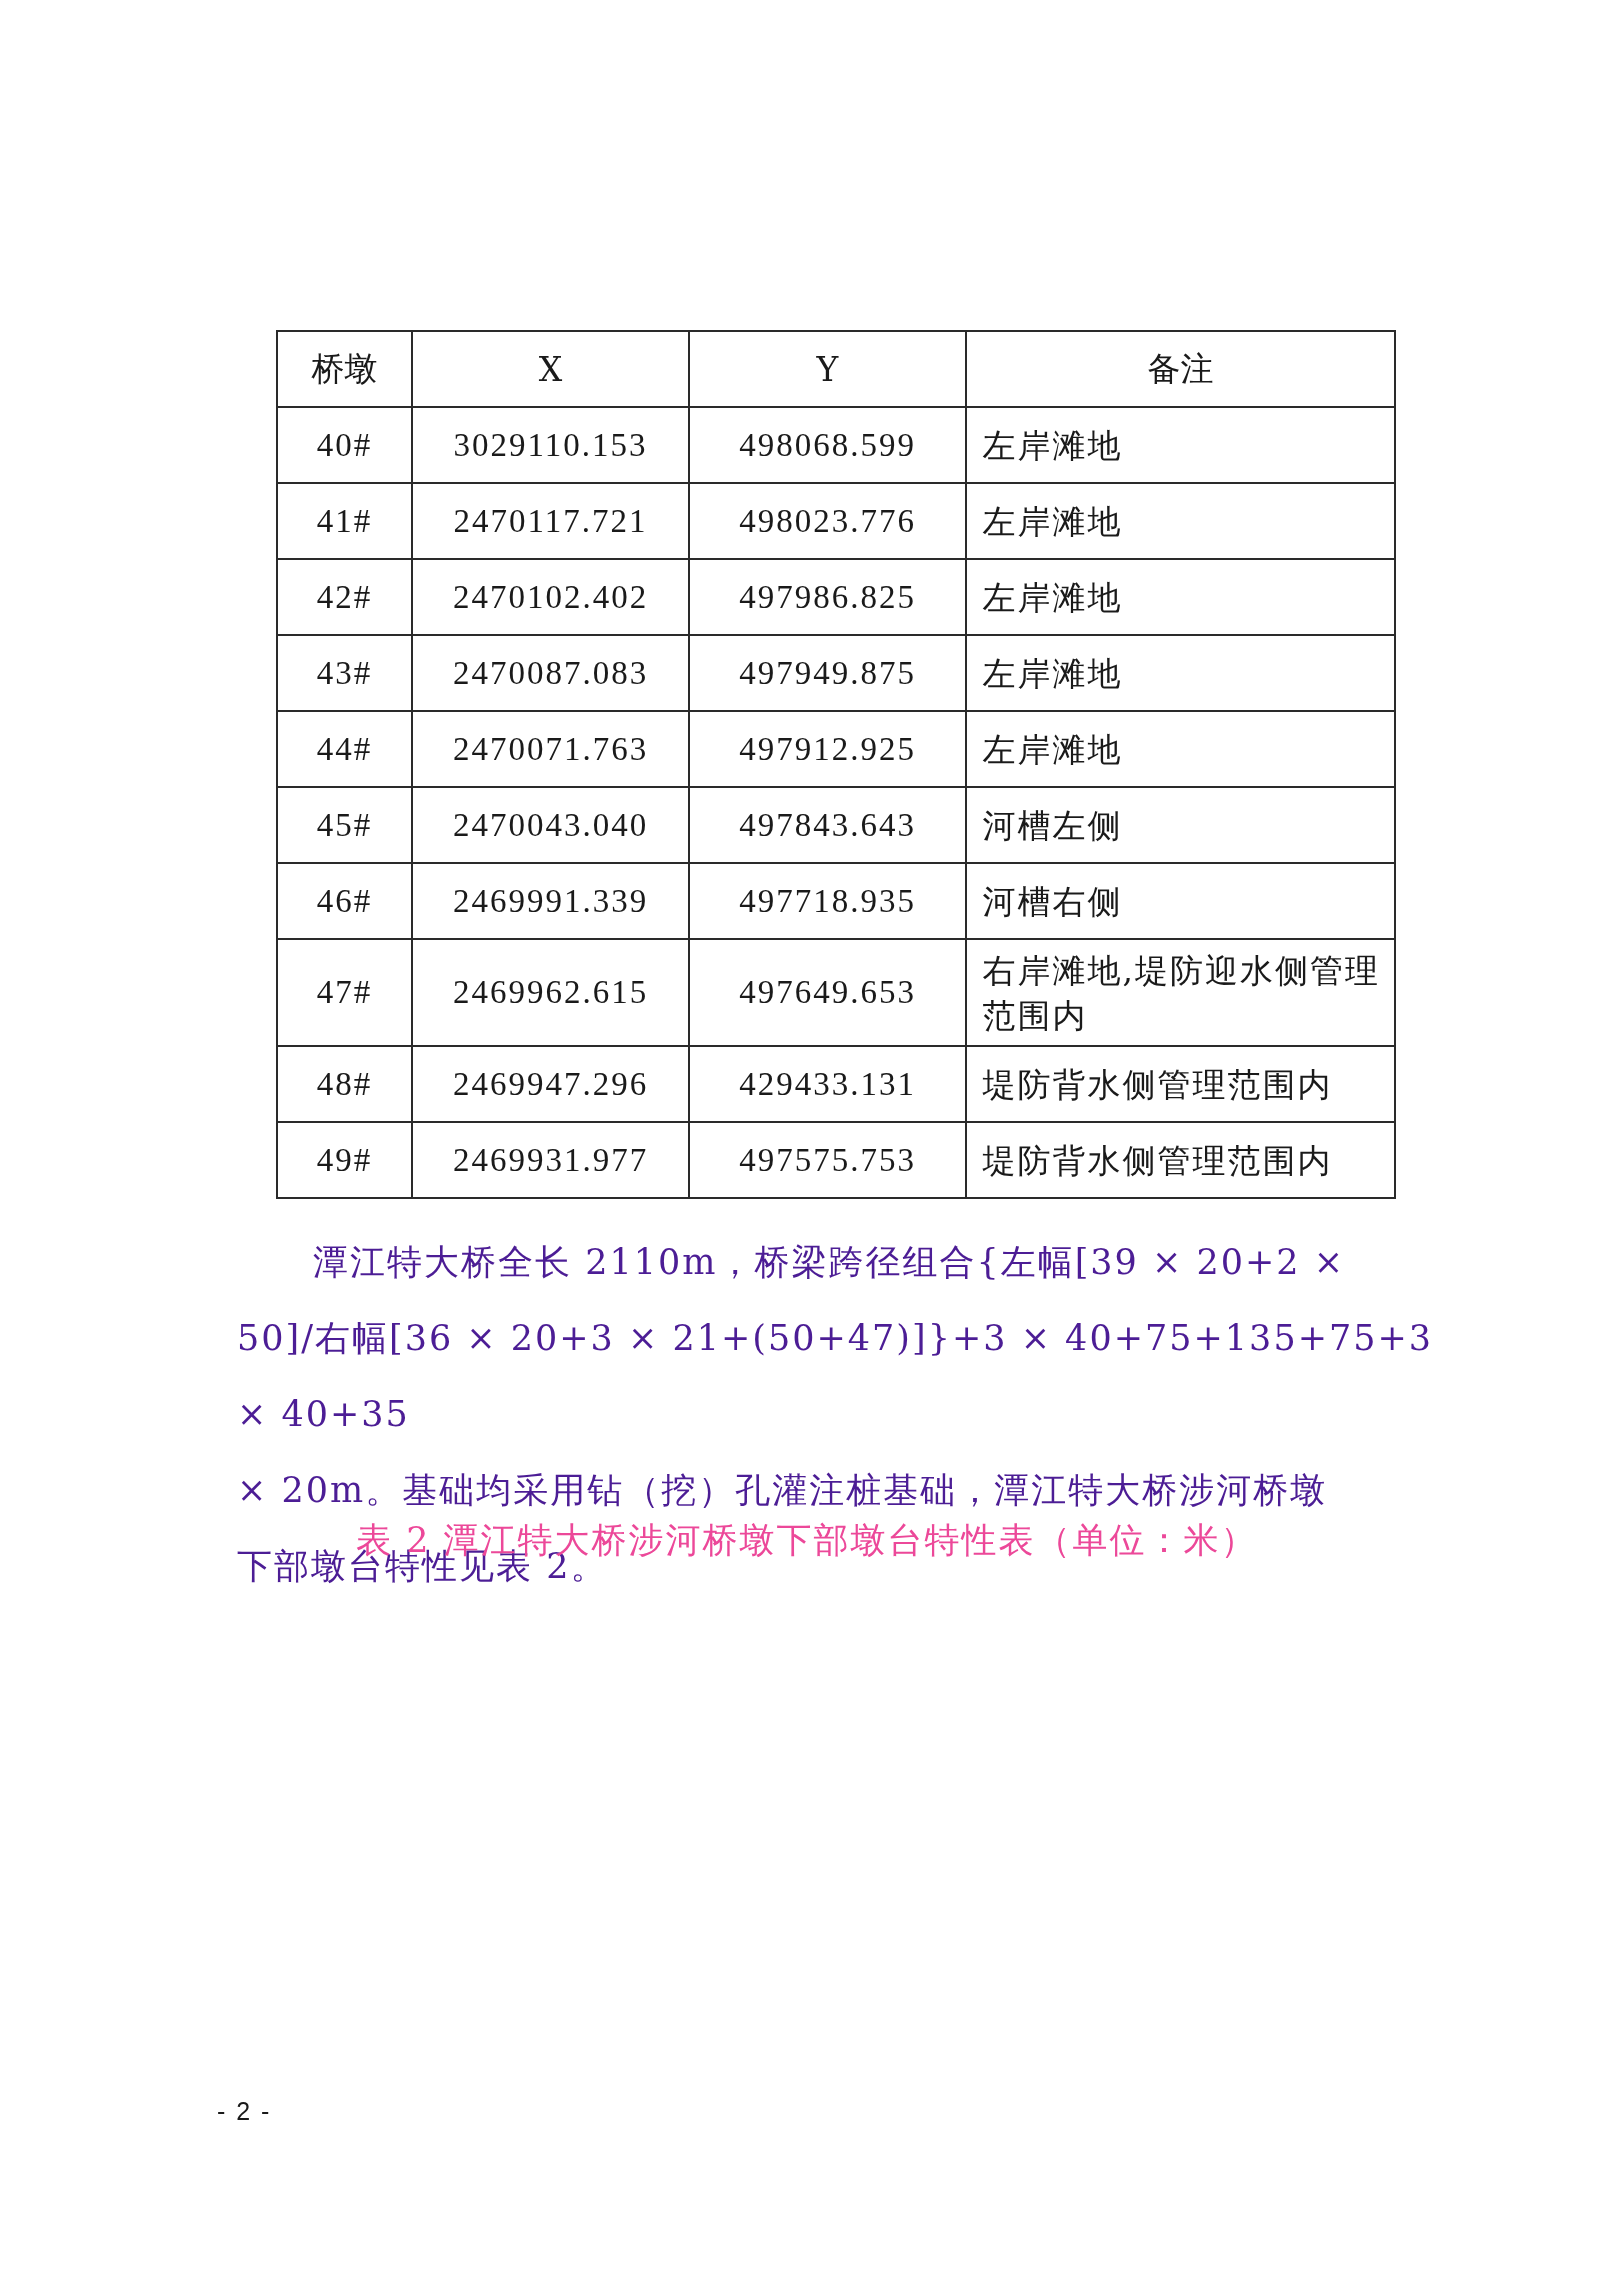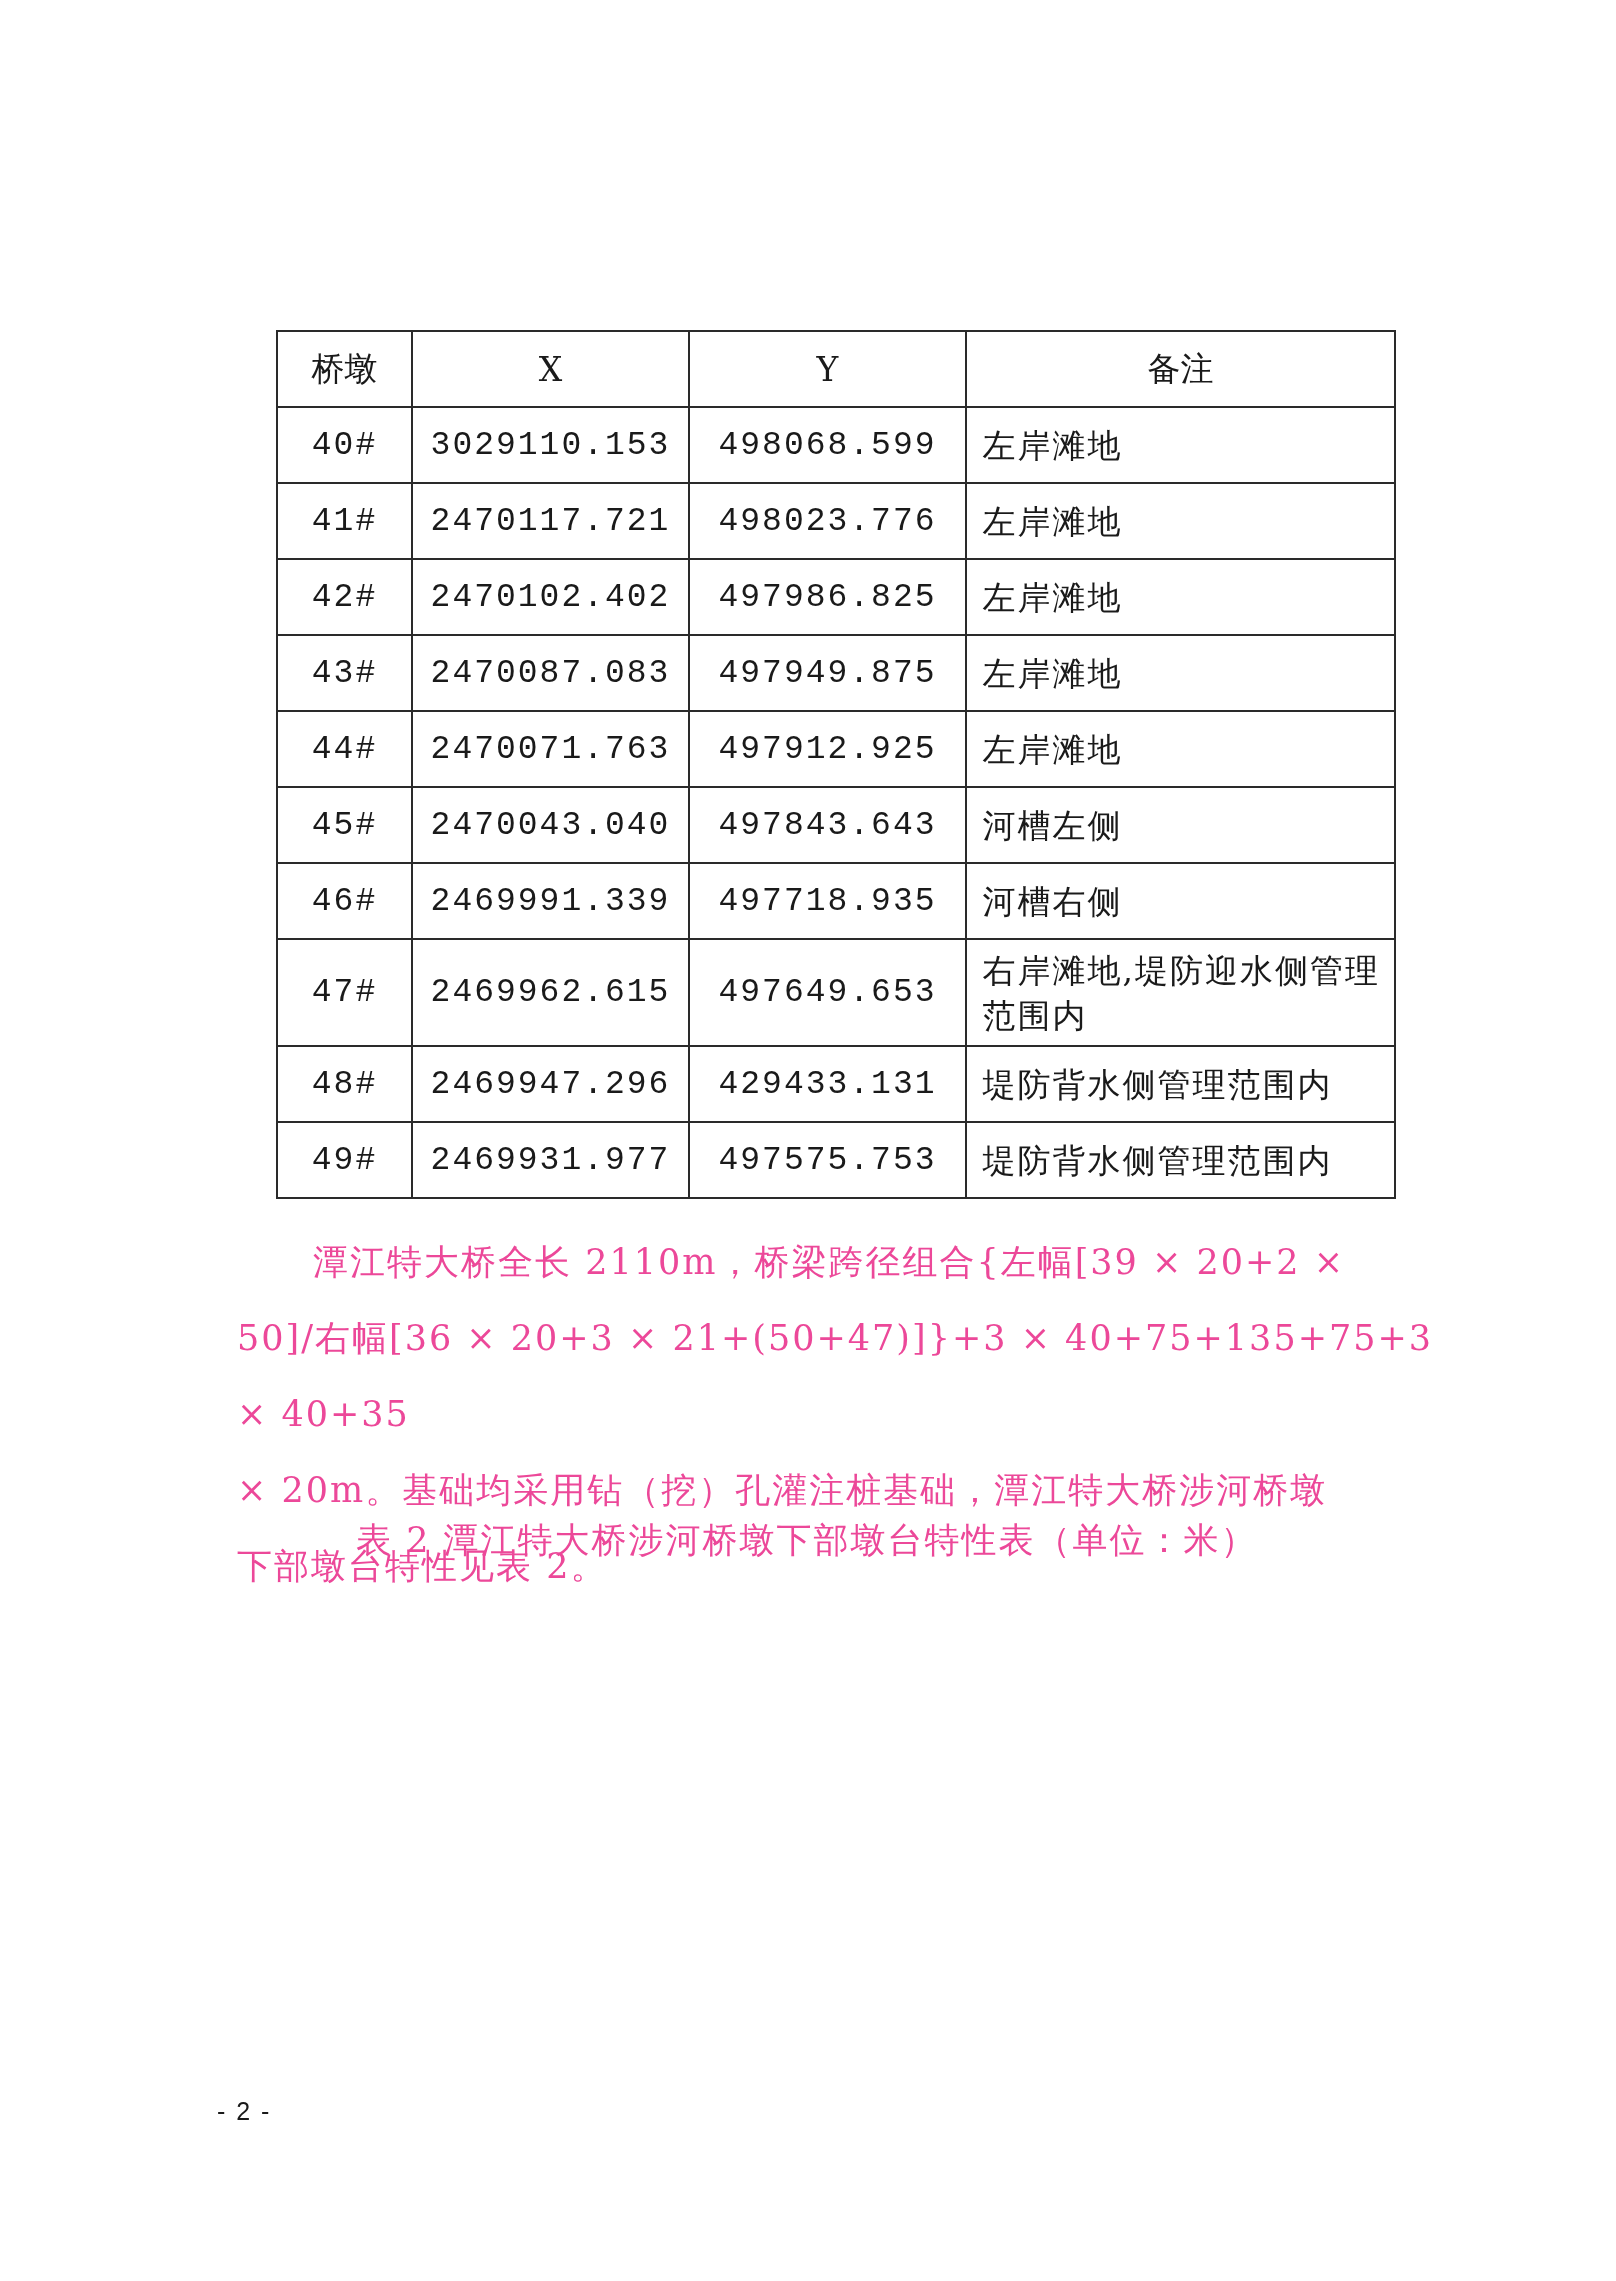--- a/index.html
+++ b/index.html
@@ -60,36 +60,36 @@
       text-align: left;
       padding-left: 15.6px;
       line-height: 45px;
       letter-spacing: 2px;
       border-radius: 20px;
     }
     table.coords tr.tall td {
       height: 105px;
     }
     table.coords td.num {
-      font-family: Liberation Mono, monospace;
+      font-family: Liberation Serif, serif;
       letter-spacing: 2px;
     }
     col.c1 { width: 135px; }
     col.c2 { width: 277px; }
     col.c3 { width: 277px; }
     col.c4 { width: 429px; }
 
     .para {
       position: absolute;
       left: 237px;
       width: 1209px;
       font-size: 35px;
       line-height: 76px;
       letter-spacing: 2px;
-      color: #ec4899;
+      color: #4c1d95;
     }
     .para .indent {
       display: inline-block;
       width: 76px;
     }
     .para-1 { top: 1224px; }
     .caption-2 {
       position: absolute;
       left: 356px;
       top: 1517px;

